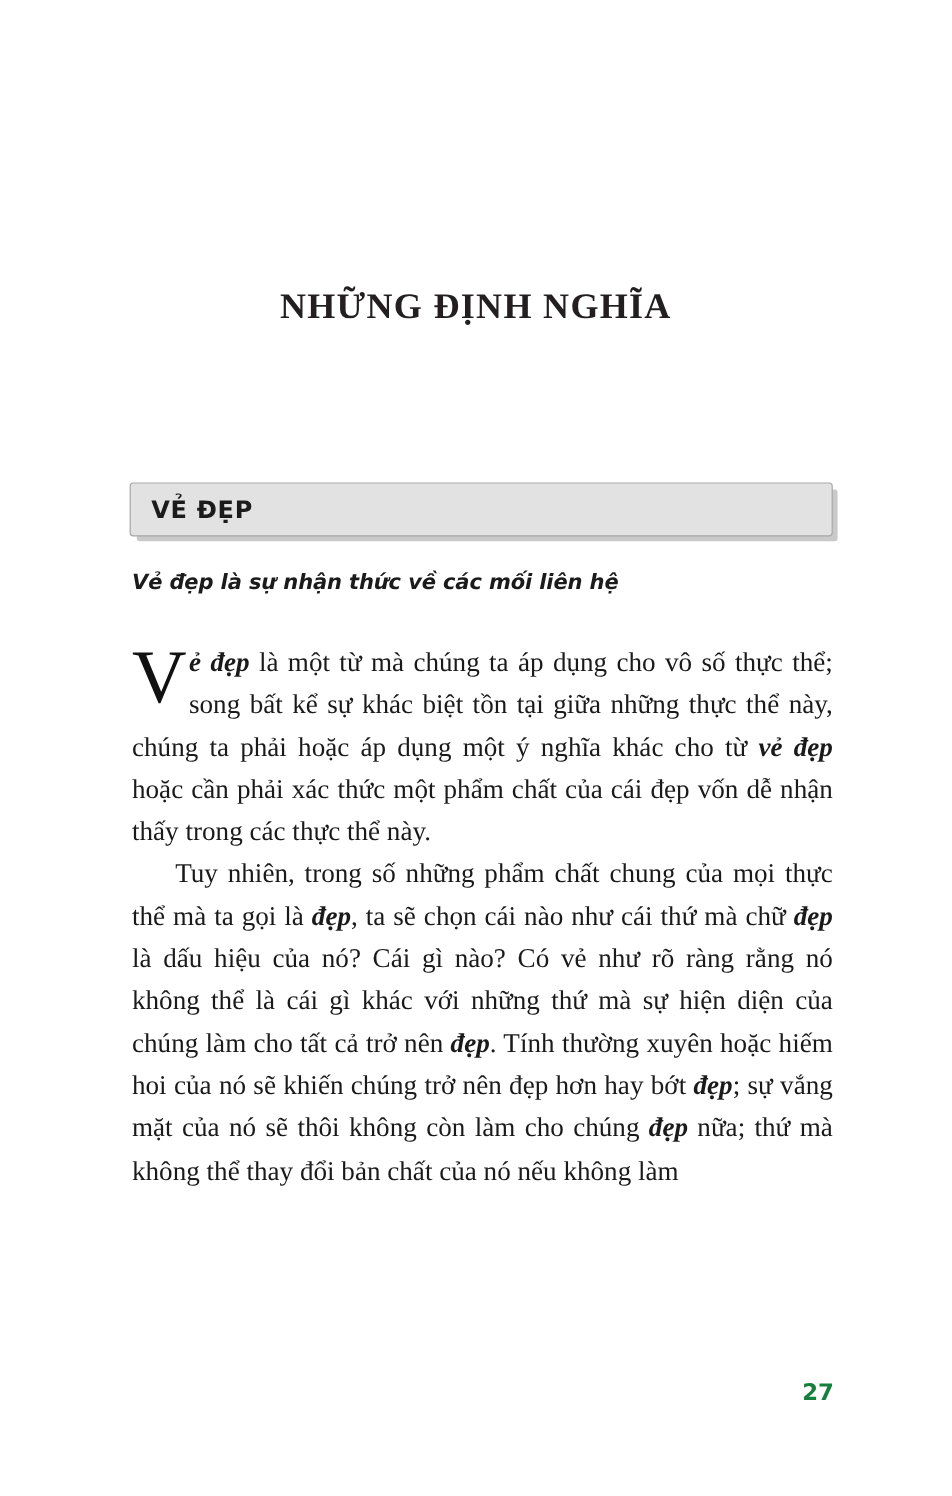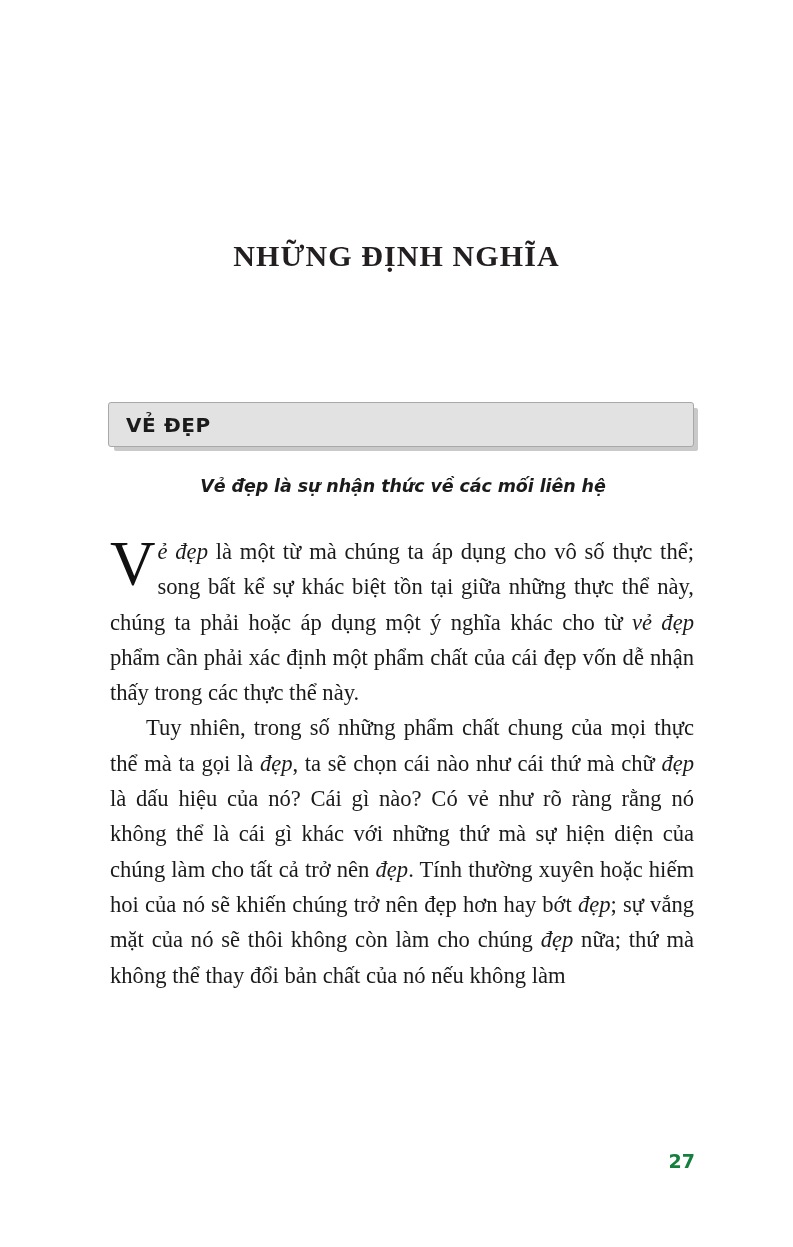--- a/index.html
+++ b/index.html
@@ -68,21 +68,20 @@
     position: absolute;
     left: 110px;
     top: 476px;
     width: 586px;
     font-family: "DejaVu Sans", "Liberation Sans", sans-serif;
     font-weight: bold;
     font-style: italic;
     font-size: 17.5px;
     color: #1b1b1b;
     letter-spacing: -0.1px;
-    text-align: center;
   }
 
   
   .body-col {
     position: absolute;
     left: 110px;
     top: 534px;
     width: 584px;
     font-size: 22.6px;
     line-height: 35.3px;
@@ -105,21 +104,21 @@
     float: left;
     font-family: "Liberation Serif", "DejaVu Serif", serif;
     font-size: 63px;
     line-height: 56px;
     font-weight: normal;
     padding: 2px 1px 0 0;
     margin-right: 1px;
     color: #111;
   }
 
-  .it { font-style: italic; }
+  .it { font-style: italic; font-weight: bold; }
 
   
   .page-number {
     position: absolute;
     right: 98px;
     top: 1150px;
     font-family: "DejaVu Sans", "Liberation Sans", sans-serif;
     font-weight: bold;
     font-size: 19px;
     color: #15803d;
@@ -133,21 +132,21 @@
   <h1 class="chapter-title">NHỮNG ĐỊNH NGHĨA</h1>
 
   <div class="section-box">
     <span class="section-box-label">VẺ ĐẸP</span>
   </div>
 
   <div class="sub-heading">Vẻ đẹp là sự nhận thức về các mối liên hệ</div>
 
   <div class="body-col">
     <p class="first">
-      <span class="dropcap">V</span><span><span class="it">ẻ đẹp</span><span> là một từ mà chúng ta áp dụng cho vô số thực thể; song bất kể sự khác biệt tồn tại giữa những thực thể này, chúng ta phải hoặc áp dụng một ý nghĩa khác cho từ </span><span class="it">vẻ đẹp</span><span> phẩm cần phải xác định một phẩm chất của cái đẹp vốn dễ nhận thấy trong các thực thể này.</span></span>
+      <span class="dropcap">V</span><span><span class="it">ẻ đẹp</span><span> là một từ mà chúng ta áp dụng cho vô số thực thể; song bất kể sự khác biệt tồn tại giữa những thực thể này, chúng ta phải hoặc áp dụng một ý nghĩa khác cho từ </span><span class="it">vẻ đẹp</span><span> hoặc cần phải xác thức một phẩm chất của cái đẹp vốn dễ nhận thấy trong các thực thể này.</span></span>
     </p>
     <p>
       <span><span>Tuy nhiên, trong số những phẩm chất chung của mọi thực thể mà ta gọi là </span><span class="it">đẹp</span><span>, ta sẽ chọn cái nào như cái thứ mà chữ </span><span class="it">đẹp</span><span> là dấu hiệu của nó? Cái gì nào? Có vẻ như rõ ràng rằng nó không thể là cái gì khác với những thứ mà sự hiện diện của chúng làm cho tất cả trở nên </span><span class="it">đẹp</span><span>. Tính thường xuyên hoặc hiếm hoi của nó sẽ khiến chúng trở nên đẹp hơn hay bớt </span><span class="it">đẹp</span><span>; sự vắng mặt của nó sẽ thôi không còn làm cho chúng </span><span class="it">đẹp</span><span> nữa; thứ mà không thể thay đổi bản chất của nó nếu không làm</span></span>
     </p>
   </div>
 
   <div class="page-number">27</div>
 
 </div>
 

